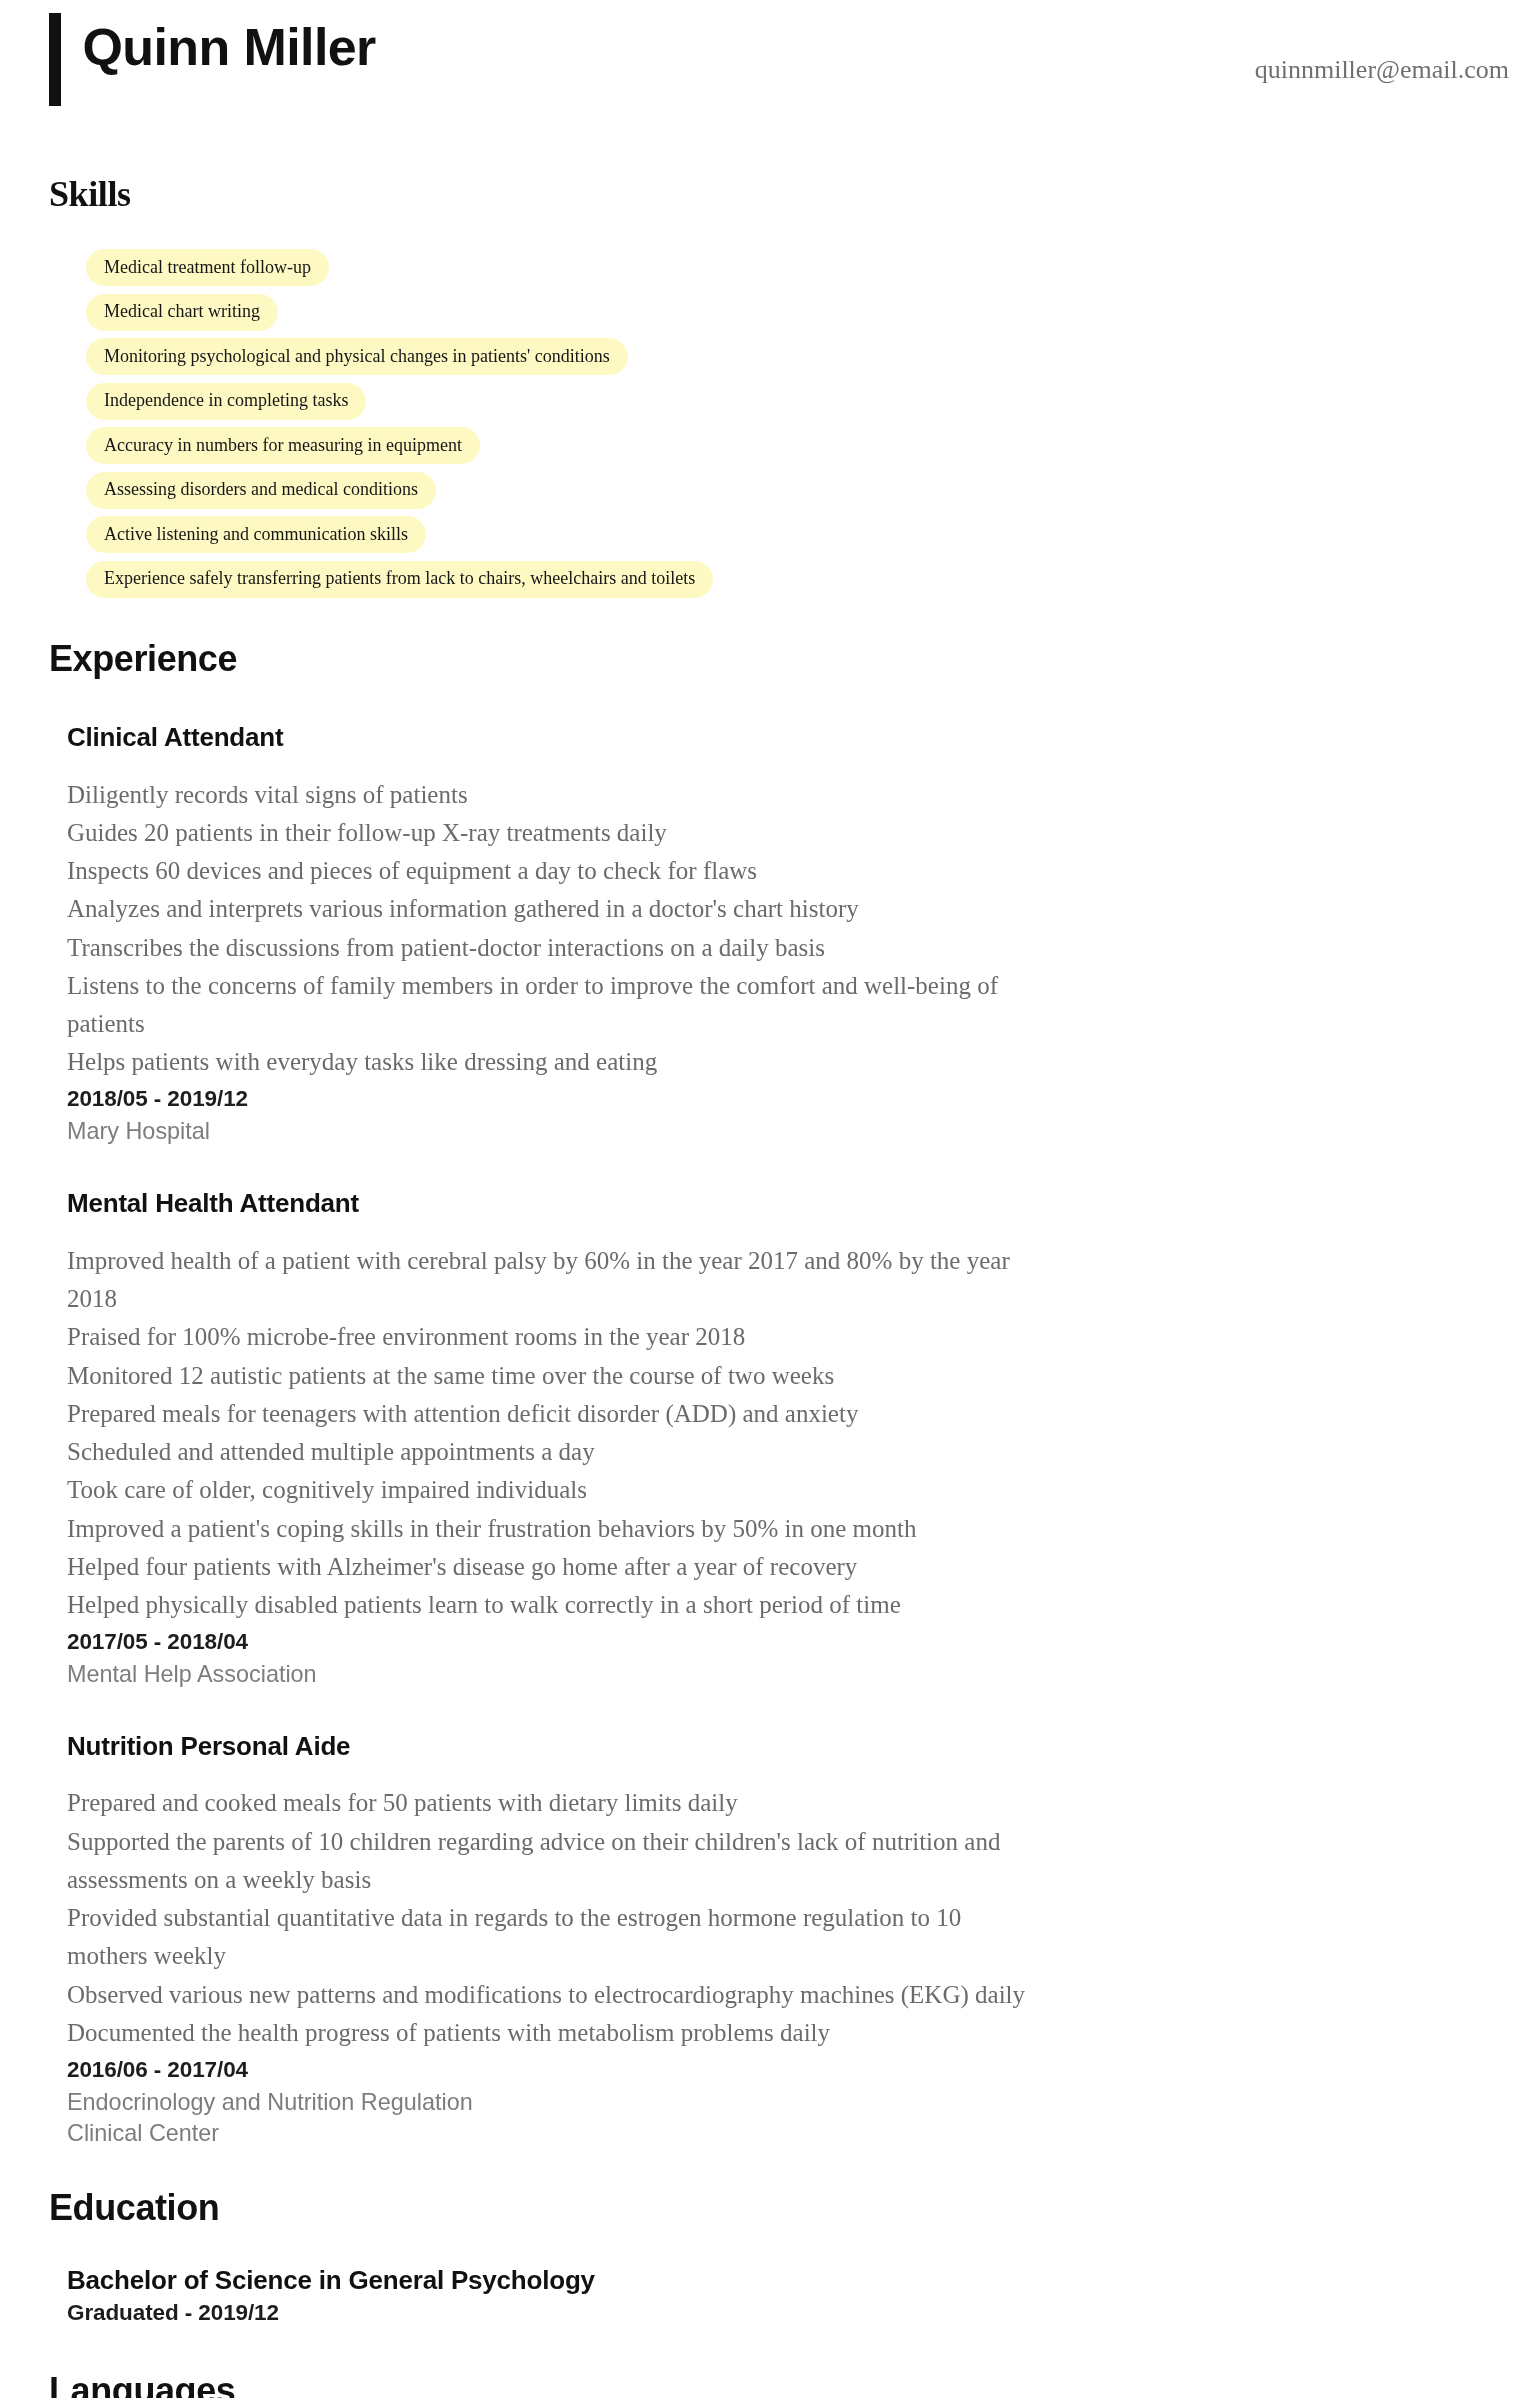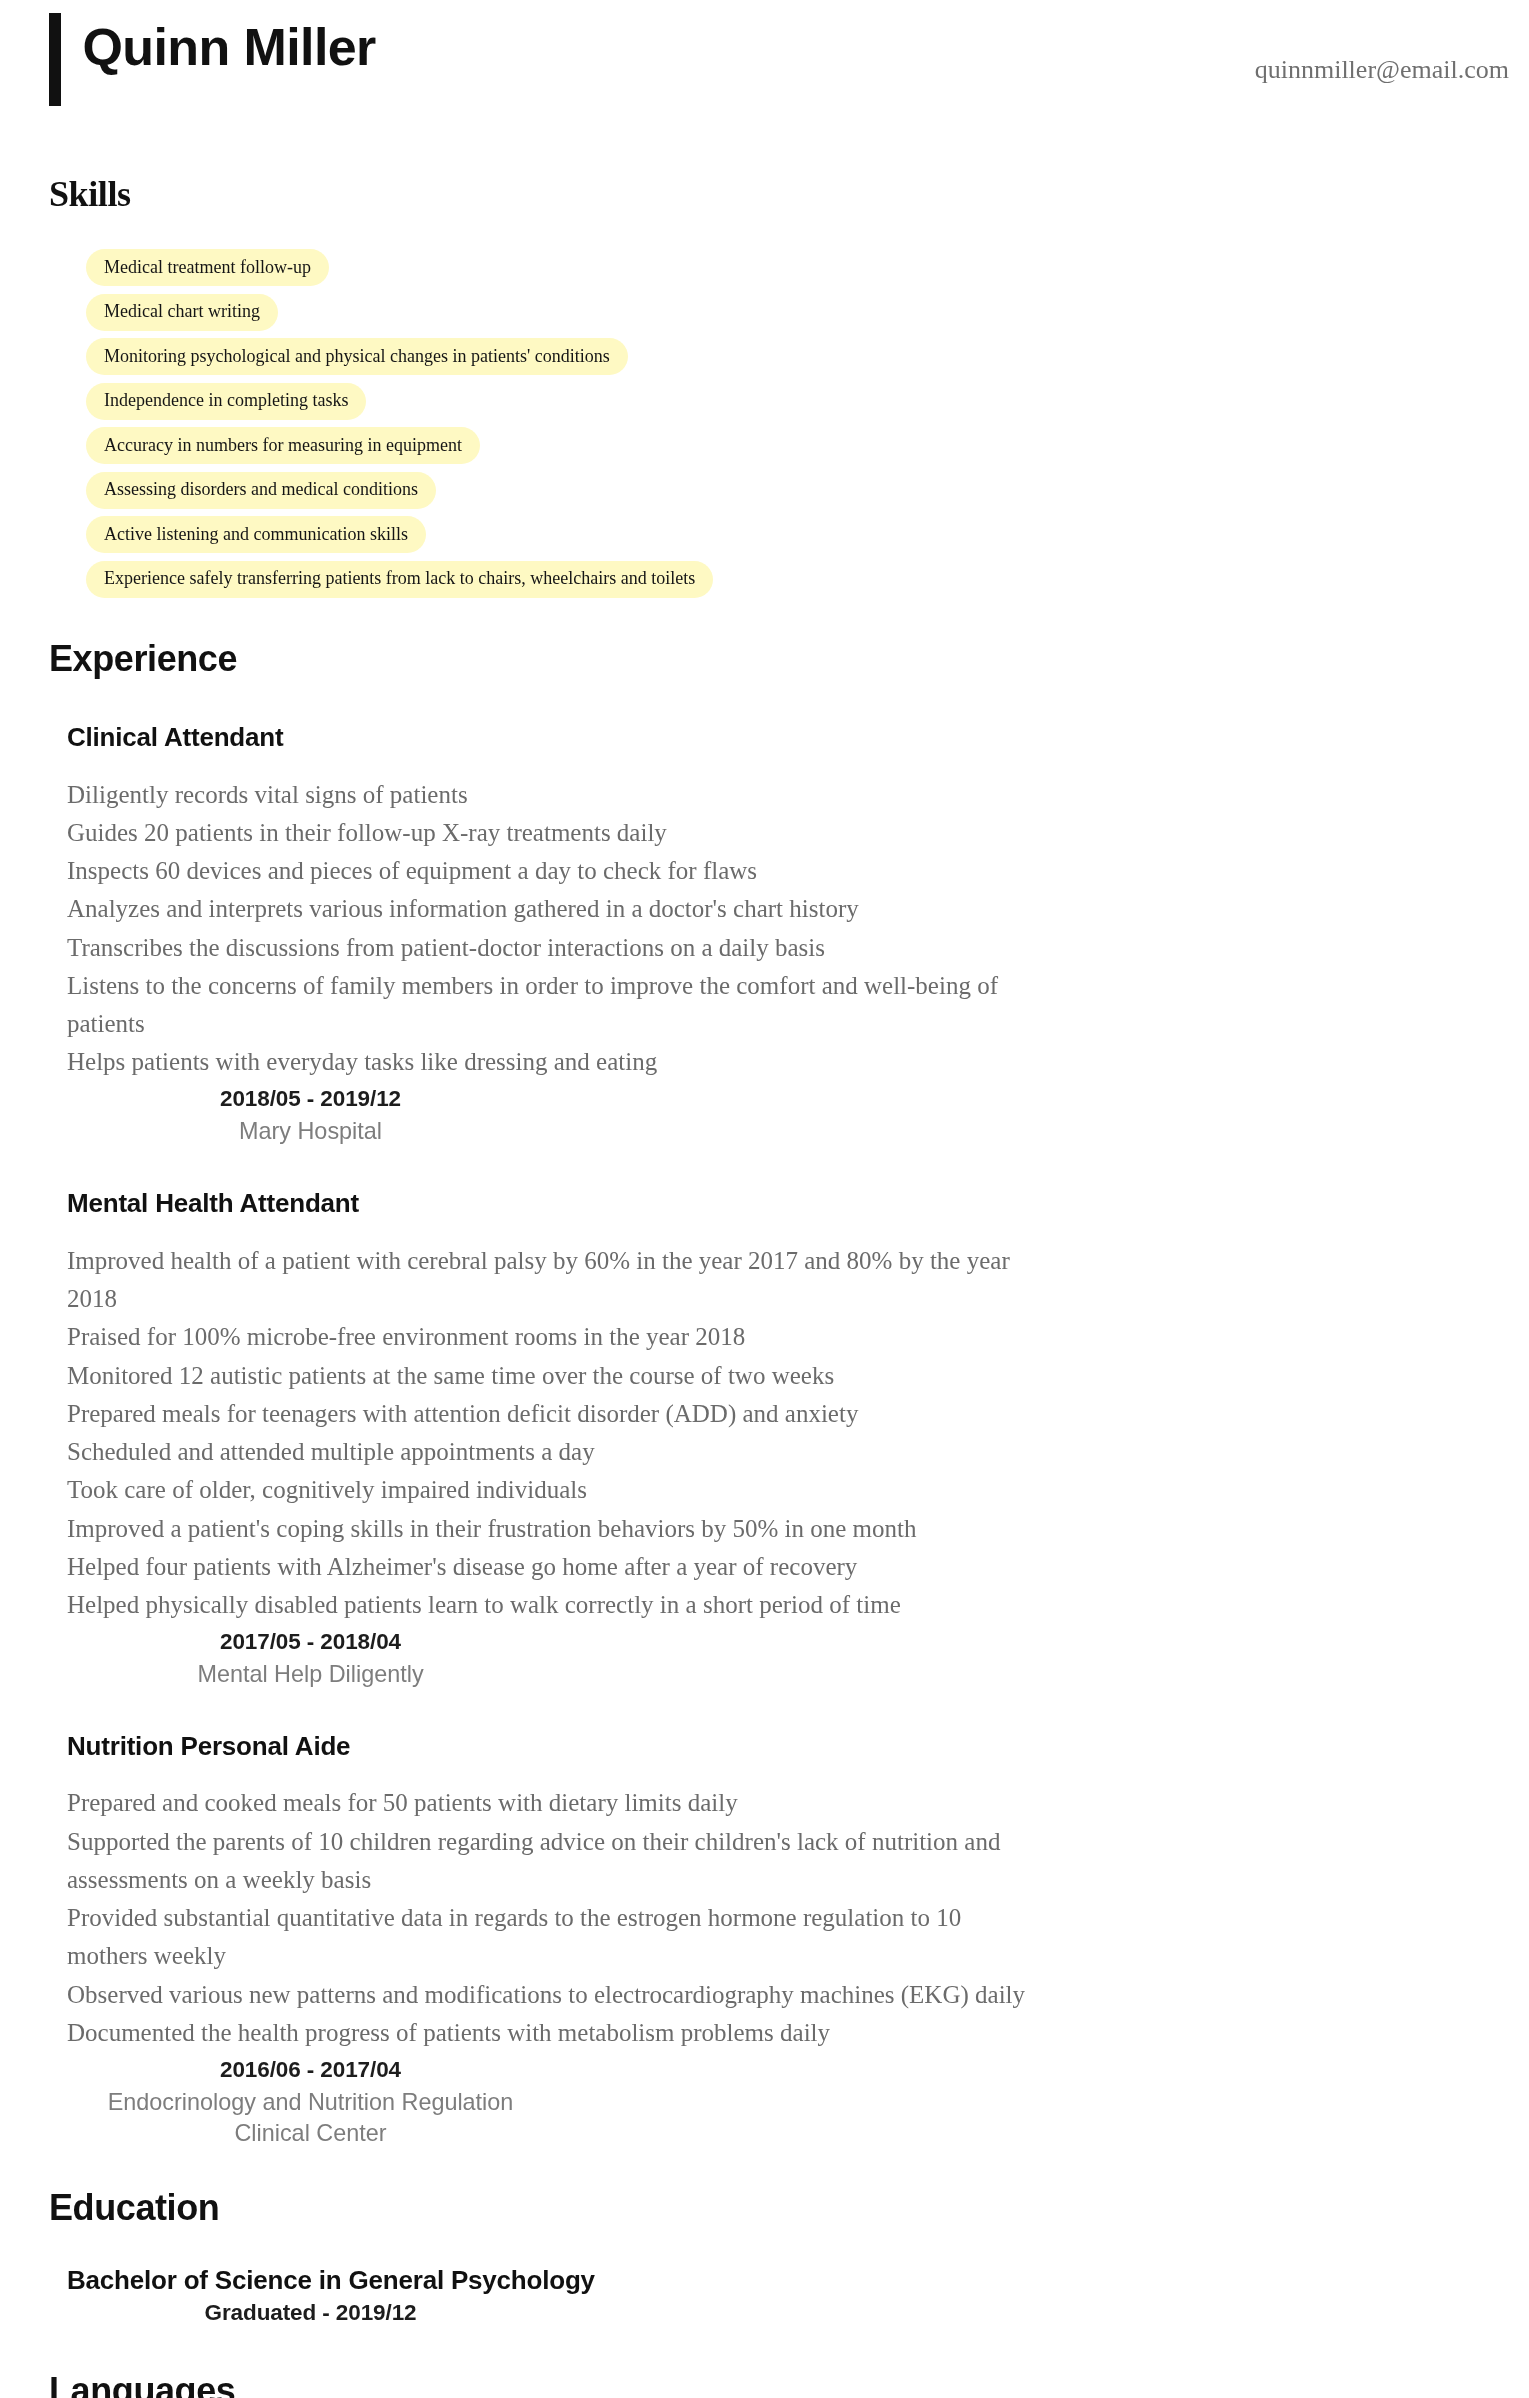--- a/index.html
+++ b/index.html
@@ -105,21 +105,21 @@
     margin-left: 18px;
     flex-direction: column;
   }
   .entry-left {
     flex: 1 1 auto;
     max-width: 1021px;
   }
   .entry-right {
     flex: none;
     width: 487px;
-    text-align: center;
+    text-align: left;
     padding-top: 3.7px;
   }
   .entry-title {
     font-family: "Liberation Sans", sans-serif;
     font-size: 26px;
     font-weight: bold;
     color: #111111;
     line-height: 1.2;
     letter-spacing: -0.2px;
   }
@@ -221,21 +221,21 @@
           <span class="desc-line">Prepared meals for teenagers with attention deficit disorder (ADD) and anxiety</span>
           <span class="desc-line">Scheduled and attended multiple appointments a day</span>
           <span class="desc-line">Took care of older, cognitively impaired individuals</span>
           <span class="desc-line">Improved a patient's coping skills in their frustration behaviors by 50% in one month</span>
           <span class="desc-line">Helped four patients with Alzheimer's disease go home after a year of recovery</span>
           <span class="desc-line">Helped physically disabled patients learn to walk correctly in a short period of time</span>
         </div>
       </div>
       <div class="entry-right">
         <div class="entry-dates">2017/05 - 2018/04</div>
-        <div class="entry-org">Mental Help Diligently</div>
+        <div class="entry-org">Mental Help Association</div>
       </div>
     </div>
 
     <div class="entry sp-entry">
       <div class="entry-left">
         <div class="entry-title">Nutrition Personal Aide</div>
         <div class="entry-desc">
           <span class="desc-line">Prepared and cooked meals for 50 patients with dietary limits daily</span>
           <span class="desc-line">Supported the parents of 10 children regarding advice on their children's lack of nutrition and assessments on a weekly basis</span>
           <span class="desc-line">Provided substantial quantitative data in regards to the estrogen hormone regulation to 10 mothers weekly</span>

